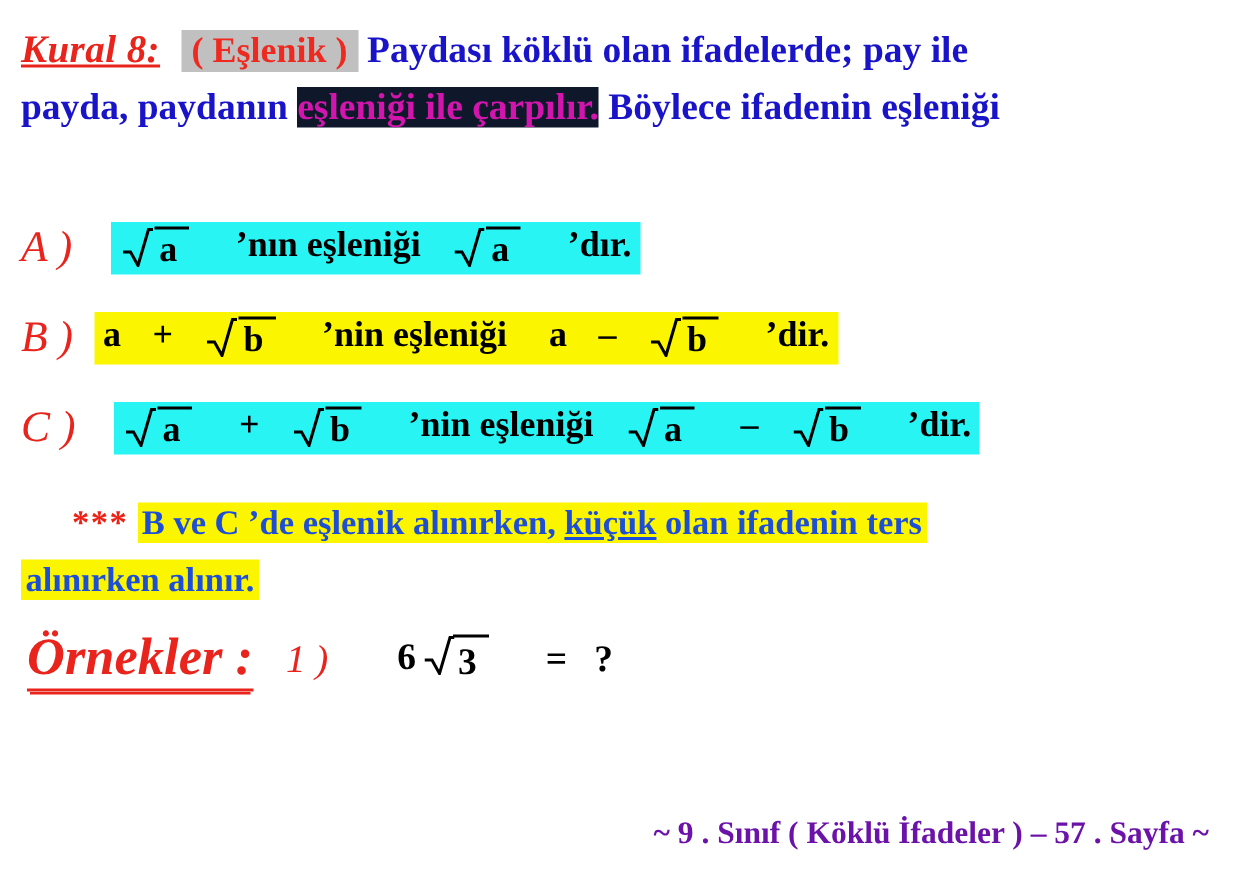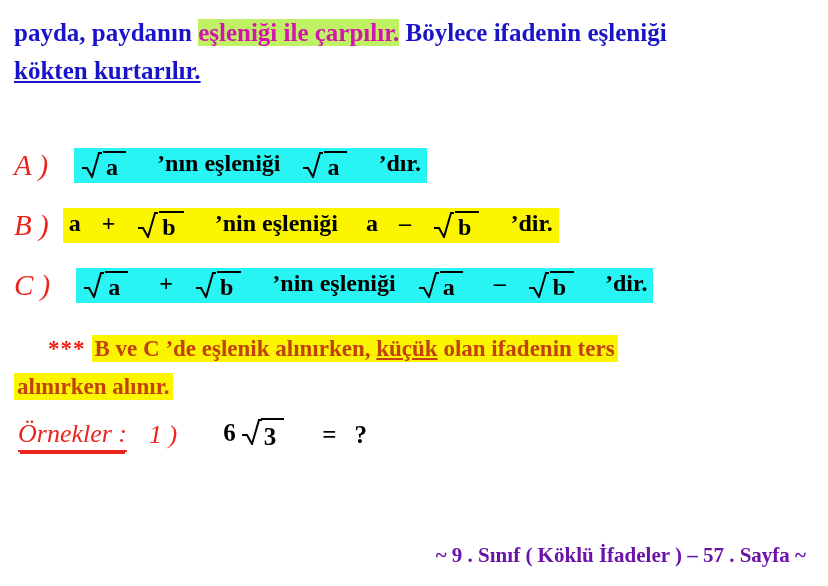--- a/index.html
+++ b/index.html
@@ -55,21 +55,21 @@
     padding: 1px 7px 1px 7px;
     margin-left: 14px;
     margin-right: 6px;
   }
 
   .blue {
     color: #1a14c8;
   }
   .magenta-hl {
     color: #d215ad;
-    background: #bef264;
+    background: #0f172a;
     margin-top: 32px;
   }
   .blue-underline {
     color: #1a14c8;
     text-decoration: underline;
   }
 
   
   .item {
     position: absolute;
@@ -134,37 +134,37 @@
   }
   .stars {
     color: #f01f14;
     font-weight: bold;
     margin-left: 34px;
     margin-right: 6px;
     letter-spacing: 1px;
   }
   .note-hl {
     background: #fbf500;
-    color: #c2410c;
+    color: #1d4ed8;
     padding: 1px 3px;
   }
   .u { text-decoration: underline; }
 
   
   .ex-block {
     position: absolute;
     left: 18px;
     top: 418px;
     white-space: nowrap;
   }
   .ex-label {
     color: #e8241c;
     font-style: italic;
-    font-size: 26px;
-    font-weight: normal;
+    font-size: 35px;
+    font-weight: bold;
     border-bottom: 2px solid #e8241c;
     box-shadow: 0 4px 0 -2px #e8241c;
     display: inline-block;
     vertical-align: middle;
     padding-bottom: 1px;
   }
   .ex-num {
     color: #e8241c;
     font-style: italic;
     font-size: 26px;
@@ -222,30 +222,30 @@
     font-family: "Liberation Serif", "DejaVu Serif", serif;
   }
 </style>
 </head>
 <body>
 
 <div class="slide">
 
   <div class="rule-block">
 
+    <div class="rule-line">
+      <span class="kural-label">Kural 8:</span><span class="eslenik-tag">(  Eşlenik  )</span><span class="blue">Paydası köklü olan ifadelerde; pay ile</span>
+    </div>
 
     <div class="rule-line">
       <span class="blue">payda, paydanın</span>
       <span class="magenta-hl">eşleniği ile çarpılır.</span>
       <span class="blue">Böylece ifadenin eşleniği</span>
     </div>
 
-    <div class="rule-line">
-      <span class="blue-underline">kökten kurtarılır.</span>
-    </div>
 
   </div>
 
   <div class="item" style="left:14px; top:148px;">
     <span class="item-letter">A )</span>
     <span class="item-body hl-cyan">
       <span class="radical">
         <svg class="rad-sign" viewBox="0 0 20 26">
           <path d="M0 16 L5 16 L10 25 L17 1 L20 1" fill="none" stroke="#000" stroke-width="2"></path>
         </svg>

